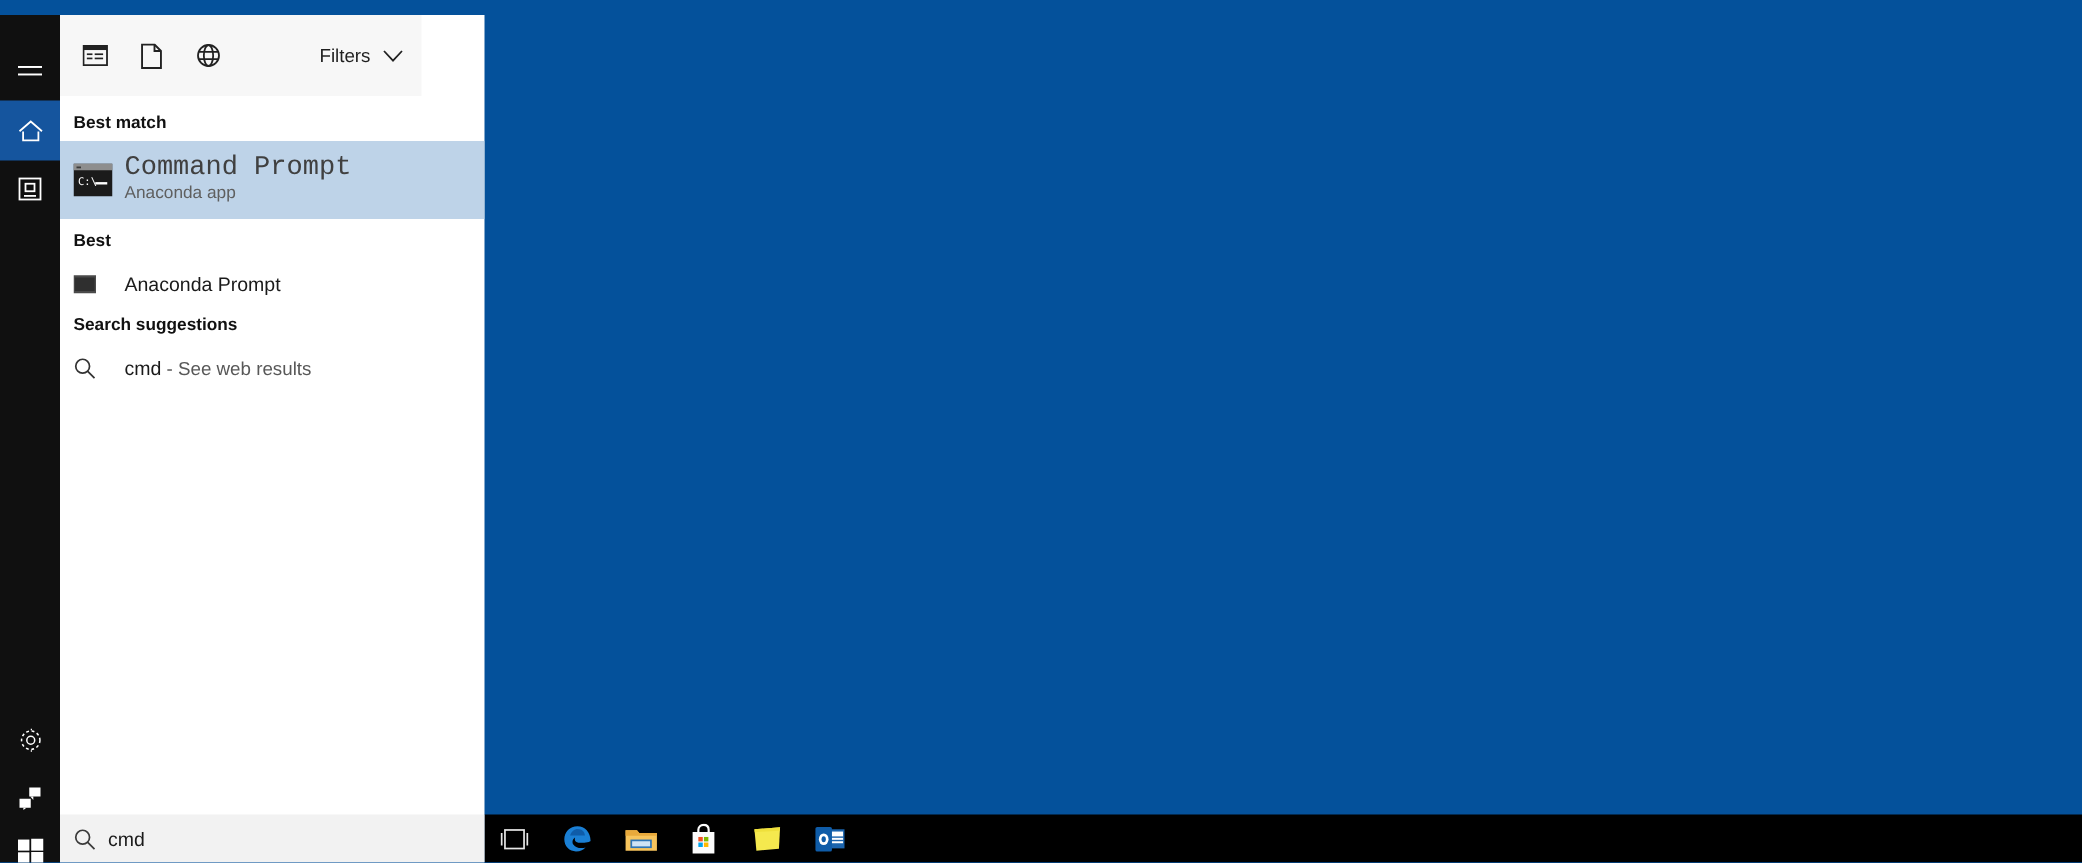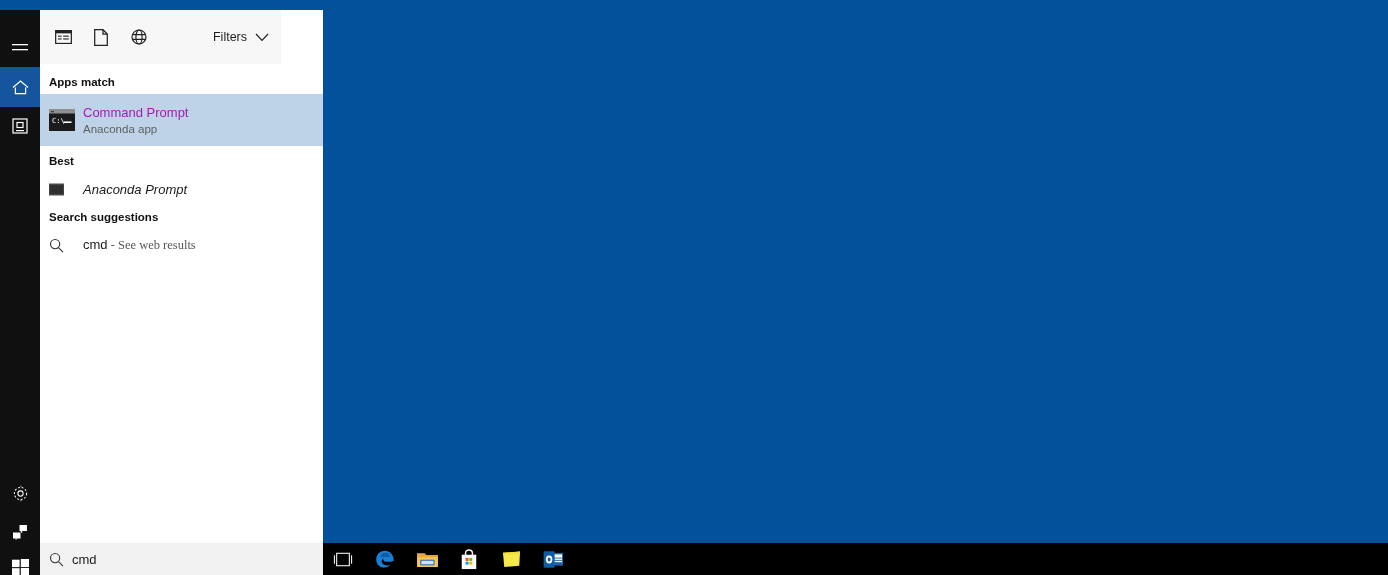--- a/index.html
+++ b/index.html
@@ -133,33 +133,34 @@
 
   .res-icon {
     width: 34px;
     display: flex;
     align-items: center;
     justify-content: flex-start;
     flex: 0 0 34px;
   }
   .res-text { display: flex; flex-direction: column; justify-content: center; }
   .res-title {
-    font-size: 13px;
-    color: #a21caf;
+    font-size: 18px;
+    color: #404040;
     line-height: 17px;
+    font-family: Liberation Mono, monospace;
   }
   .res-sub {
     font-size: 11.5px;
     color: #5f5f5f;
     line-height: 15px;
     margin-top: 1px;
   }
-  .res-title-sm { font-size: 13px; color: #1a1a1a; font-style: italic; }
+  .res-title-sm { font-size: 13px; color: #1a1a1a; }
   .suggest-line { font-size: 13px; color: #1a1a1a; }
-  .suggest-line .sug-rest { color: #585858; font-size: 12.5px; font-family: Liberation Serif, serif; }
+  .suggest-line .sug-rest { color: #585858; font-size: 12.5px; }
 
   
   .searchbox {
     position: absolute;
     left: 40px; top: 543px;
     width: 283px; height: 32px;
     background: #f2f2f2;
     display: flex;
     align-items: center;
     z-index: 7;
@@ -286,21 +287,21 @@
       </div>
 
       <div class="filters-group">
         <span class="filters-label">Filters</span>
         <svg class="glyph" width="14" height="9" viewBox="0 0 14 9">
           <path d="M1 1 L7 7.4 L13 1" fill="none" stroke="#222222" stroke-width="1.2"></path>
         </svg>
       </div>
     </div>
 
-    <div id="bestmatch-header" class="section-header">Apps match</div>
+    <div id="bestmatch-header" class="section-header">Best match</div>
 
     <div class="result-row result-best">
       <div class="res-icon">
         <svg class="glyph" width="26" height="22" viewBox="0 0 26 22">
           <rect x="0" y="0" width="26" height="22" fill="#1b1b1b"></rect>
           <rect x="0" y="0" width="26" height="4.5" fill="#8e8e8e"></rect>
           <rect x="2" y="2" width="3" height="1.2" fill="#3a3a3a"></rect>
           <text x="3" y="14" font-family="'DejaVu Sans Mono', monospace" font-size="7" fill="#ffffff">C:\</text>
           <rect x="14.5" y="12.4" width="8" height="1.6" fill="#ffffff"></rect>
         </svg>

